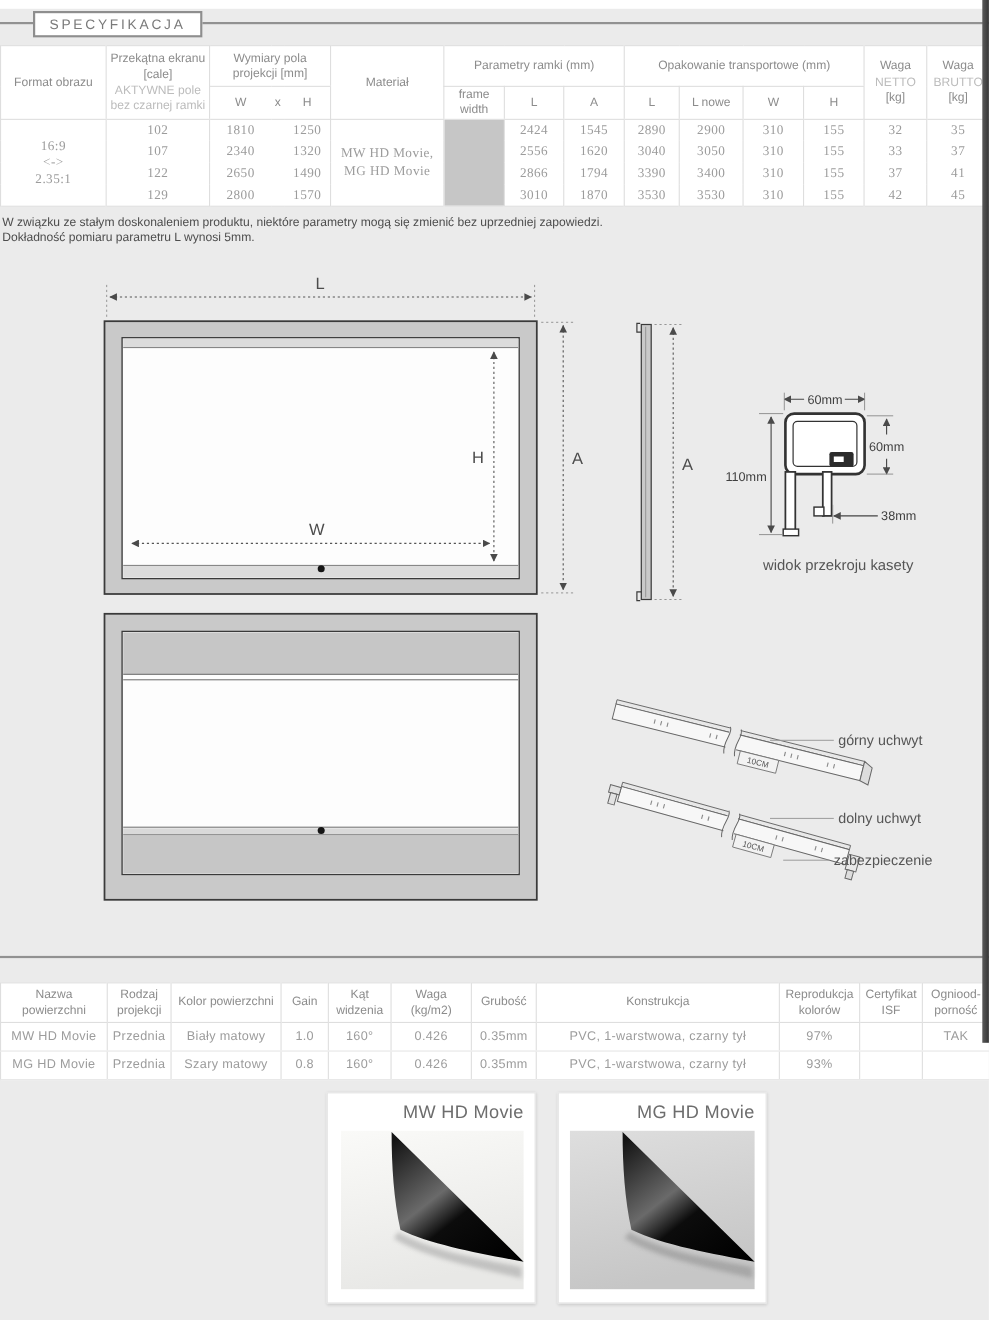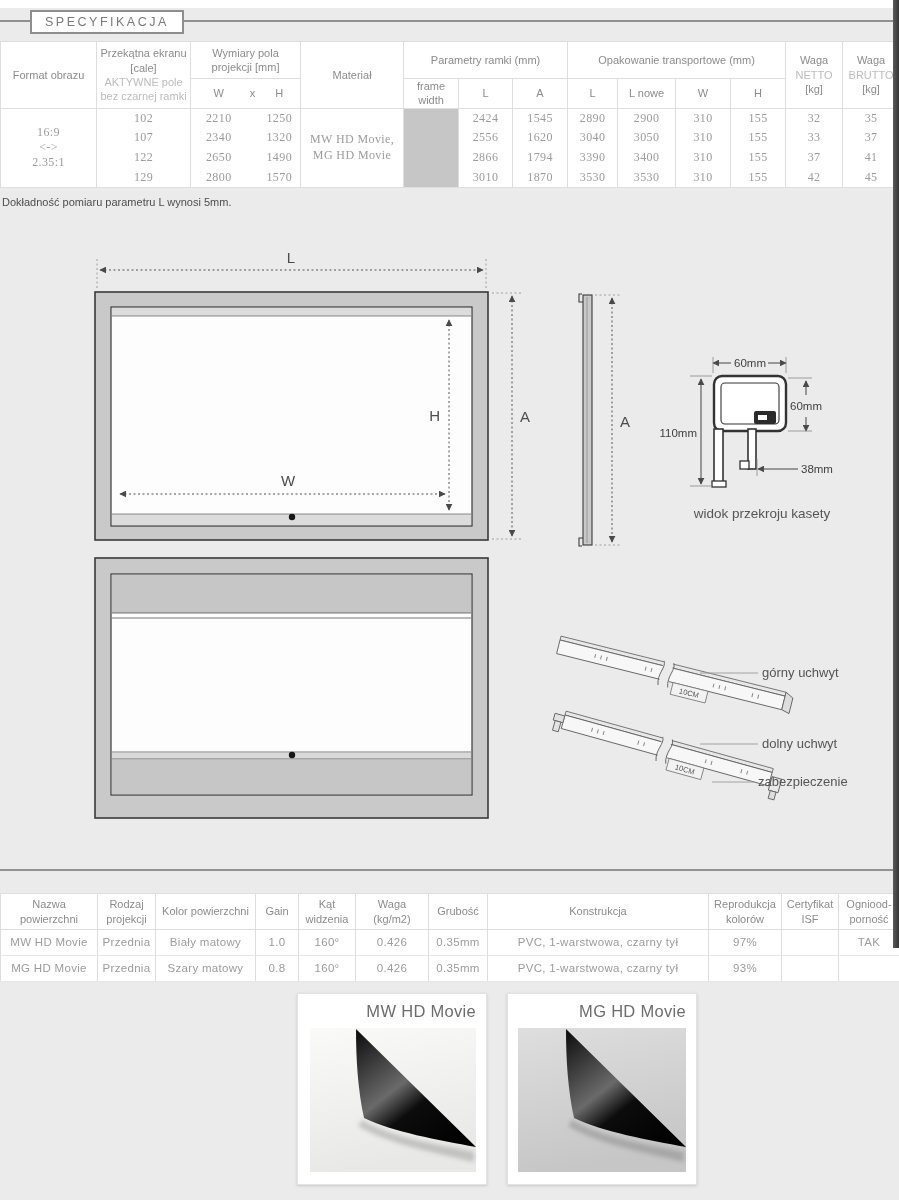--- a/index.html
+++ b/index.html
@@ -109,21 +109,21 @@
       <td>W</td>
       <td>H</td>
     </tr>
     <tr class="data" style="height:20px;">
       <td rowspan="4" class="fmt">
         <div>16:9</div>
         <div>&lt;-&gt;</div>
         <div>2.35:1</div>
       </td>
       <td>102</td>
-      <td>2210</td>
+      <td>1810</td>
       <td class="no-l"></td>
       <td class="no-l">1250</td>
       <td rowspan="4">MW HD Movie, MG HD Movie</td>
       <td rowspan="4" class="gray-cell"></td>
       <td>2424</td>
       <td>1545</td>
       <td>2890</td>
       <td>2900</td>
       <td>310</td>
       <td>155</td>
@@ -169,20 +169,21 @@
       <td>3530</td>
       <td>310</td>
       <td>155</td>
       <td>42</td>
       <td>45</td>
     </tr>
   </tbody>
     </table>
 
   <div class="uwaga">
+    <div>W związku ze stałym doskonaleniem produktu, niektóre parametry mogą się zmienić bez uprzedniej zapowiedzi.</div>
     <div>Dokładność pomiaru parametru L wynosi 5mm.</div>
   </div>
 
   <svg class="diagrams" viewBox="0 0 899 600">
     <defs>
       <marker id="arr" viewBox="0 0 10 10" refX="9" refY="5" markerWidth="7" markerHeight="7" orient="auto-start-reverse">
         <path d="M0,0 L10,5 L0,10 z" fill="#4a4a4a"></path>
       </marker>
     </defs>
 

